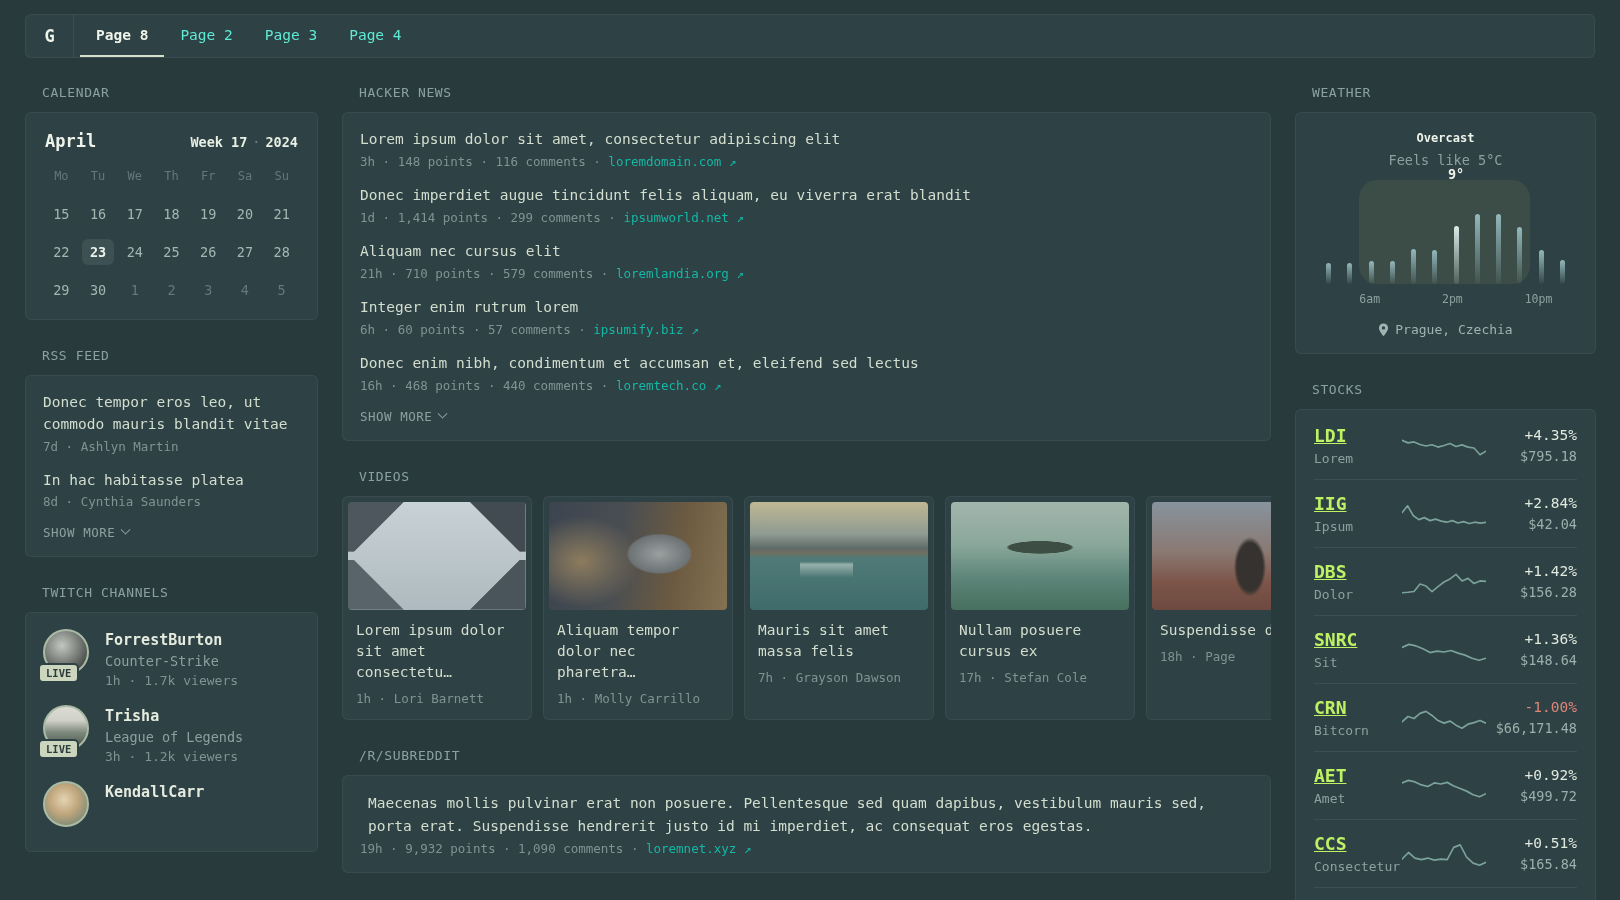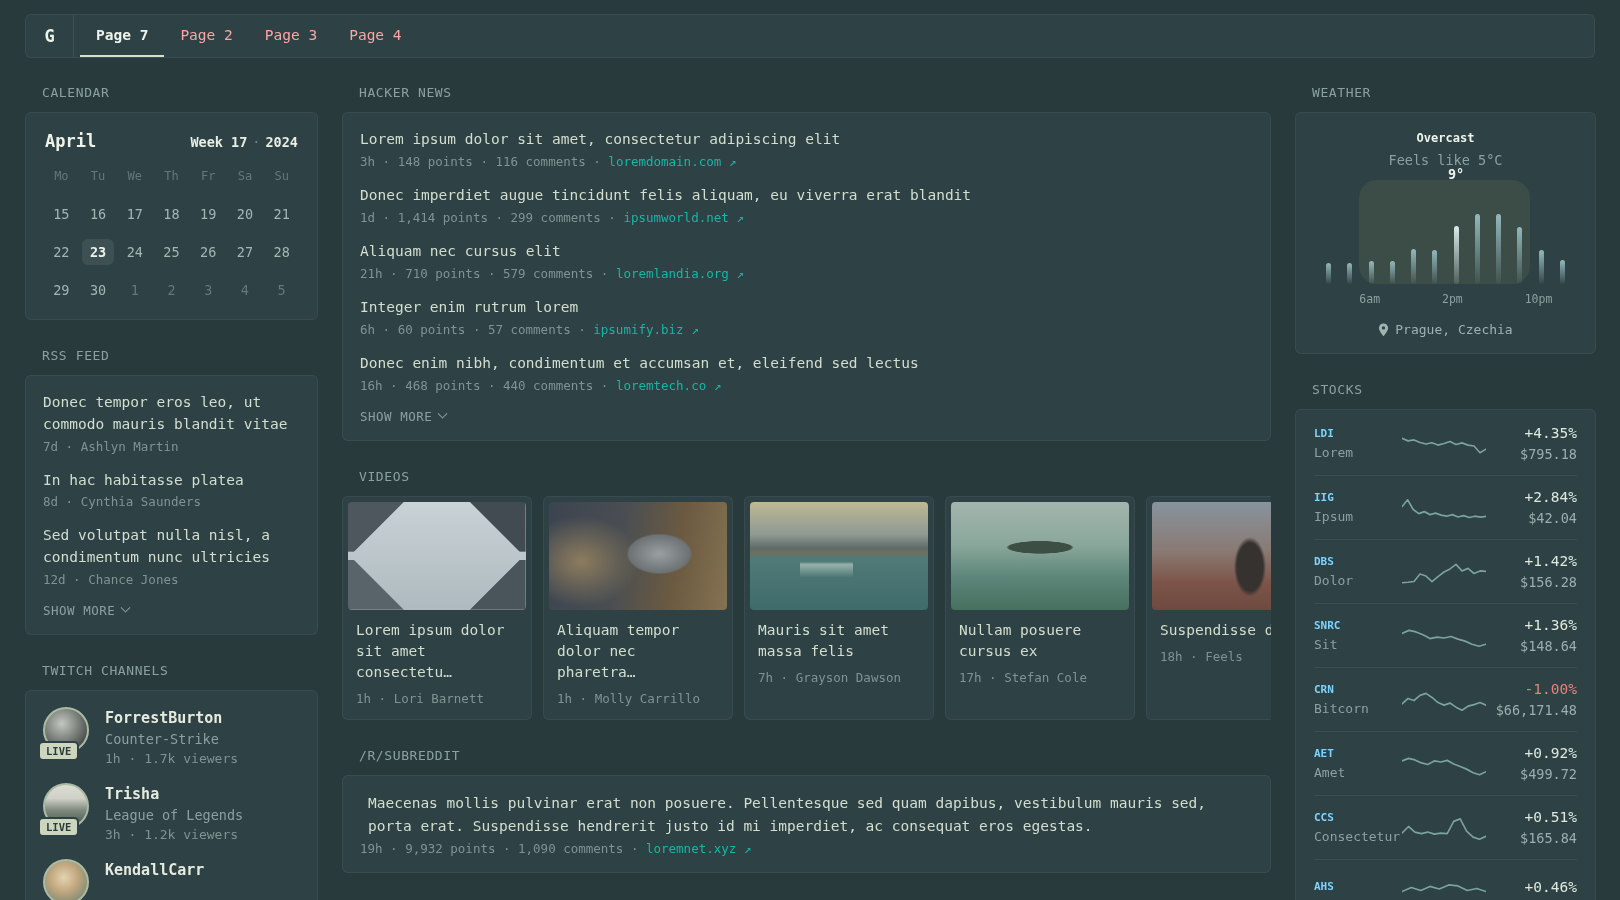--- a/index.html
+++ b/index.html
@@ -19,21 +19,21 @@
     border-radius:6px; margin-bottom:27px; overflow:hidden;
   }
   .nav-logo {
     width:48px; display:flex; align-items:center; justify-content:center;
     font-weight:bold; font-size:17px; color:#eef3ea;
     border-right:1px solid rgba(255,255,255,0.08);
   }
   .nav-tabs { display:flex; padding-left:6px; }
   .nav-tab {
     display:flex; align-items:center; padding:0 16px; cursor:pointer;
-    color:#fca5a5; font-size:14.5px; position:relative; border-bottom:2px solid transparent;
+    color:#5eead4; font-size:14.5px; position:relative; border-bottom:2px solid transparent;
   }
   .nav-tab.active { color:#eef3ea; font-weight:bold; border-bottom-color:#d6dfc9; }
 
   
   .grid { display:grid; grid-template-columns:293px 929px 301px; gap:24px; align-items:start; }
   .widget + .widget { margin-top:28px; }
   .w-title {
     font-size:13px; font-weight:normal; color:#8ba1a0; letter-spacing:0.6px;
     margin:0 0 12px 17px; text-transform:uppercase;
   }
@@ -153,38 +153,38 @@
   .wx-labels { display:flex; margin:8px 6px 0 6px; }
   .wx-lab { flex:1; font-size:11.5px; color:#8ba19f; white-space:nowrap; display:flex; justify-content:center; }
   .wx-loc { display:flex; gap:6px; align-items:center; justify-content:center; margin-top:16px;
             font-size:13px; color:#9fb3b1; }
 
   
   .stocks-card { padding:2px 18px; }
   .stock-row { display:flex; align-items:center; padding:13px 0; cursor:pointer; }
   .stock-row + .stock-row { border-top:1px solid rgba(255,255,255,0.07); }
   .s-l { width:88px; }
-  .s-sym { font-size:11px; font-weight:bold; color:#7dd3fc; }
+  .s-sym { font-size:18px; font-weight:bold; color:#bef264;text-decoration:underline; }
   .s-name { font-size:13px; color:#8ba19f; margin-top:5px; }
   .spark { width:84px; height:32px; flex:0 0 auto; }
   .spark polyline { fill:none; stroke:#7ba39c; stroke-width:1.6; stroke-linejoin:round; stroke-linecap:round; }
   .s-r { flex:1; text-align:right; }
   .s-chg { font-size:14.5px; color:#dfe9dd; }
   .s-chg.neg { color:#e08579; }
   .s-price { font-size:13.5px; color:#9ab0ac; margin-top:5px; }
 </style>
 </head>
 <body>
 
 <div class="page">
 
   <nav class="nav">
     <div class="nav-logo">G</div>
     <div class="nav-tabs">
-      <div class="nav-tab active">Page 7</div>
+      <div class="nav-tab active">Page 8</div>
       <div class="nav-tab">Page 2</div>
       <div class="nav-tab">Page 3</div>
       <div class="nav-tab">Page 4</div>
     </div>
   </nav>
 
   <main class="grid">
 
     <div class="col">
 
@@ -232,24 +232,20 @@
         <h2 class="w-title">RSS FEED</h2>
         <div class="card">
           <div class="feed-item">
             <div class="feed-title">Donec tempor eros leo, ut commodo mauris blandit vitae</div>
             <div class="feed-meta">7d · Ashlyn Martin</div>
           </div>
           <div class="feed-item">
             <div class="feed-title">In hac habitasse platea</div>
             <div class="feed-meta">8d · Cynthia Saunders</div>
           </div>
-          <div class="feed-item">
-            <div class="feed-title">Sed volutpat nulla nisl, a condimentum nunc ultricies</div>
-            <div class="feed-meta">12d · Chance Jones</div>
-          </div>
           <button class="show-more">
               <span>SHOW MORE</span>
               <span class="chev"></span>
             </button>
         </div>
       </section>
 
       <section class="widget">
         <h2 class="w-title">TWITCH CHANNELS</h2>
         <div class="card">
@@ -338,21 +334,21 @@
             <div class="v-meta">7h · Grayson Dawson</div>
           </div>
           <div class="v-card">
             <div class="v-thumb thumb-3"></div>
             <div class="v-title">Nullam posuere cursus ex</div>
             <div class="v-meta">17h · Stefan Cole</div>
           </div>
           <div class="v-card">
             <div class="v-thumb thumb-4"></div>
             <div class="v-title">Suspendisse diam</div>
-            <div class="v-meta">18h · Feels</div>
+            <div class="v-meta">18h · Page</div>
           </div>
         </div>
       </section>
 
       <section class="widget">
         <h2 class="w-title">/R/SUBREDDIT</h2>
         <div class="card">
           <div class="reddit-text">Maecenas mollis pulvinar erat non posuere. Pellentesque sed quam dapibus, vestibulum mauris sed, porta erat. Suspendisse hendrerit justo id mi imperdiet, ac consequat eros egestas.</div>
           <div class="reddit-meta"><span>19h · 9,932 points · 1,090 comments · </span><span class="hn-domain">loremnet.xyz ↗</span></div>
         </div>

